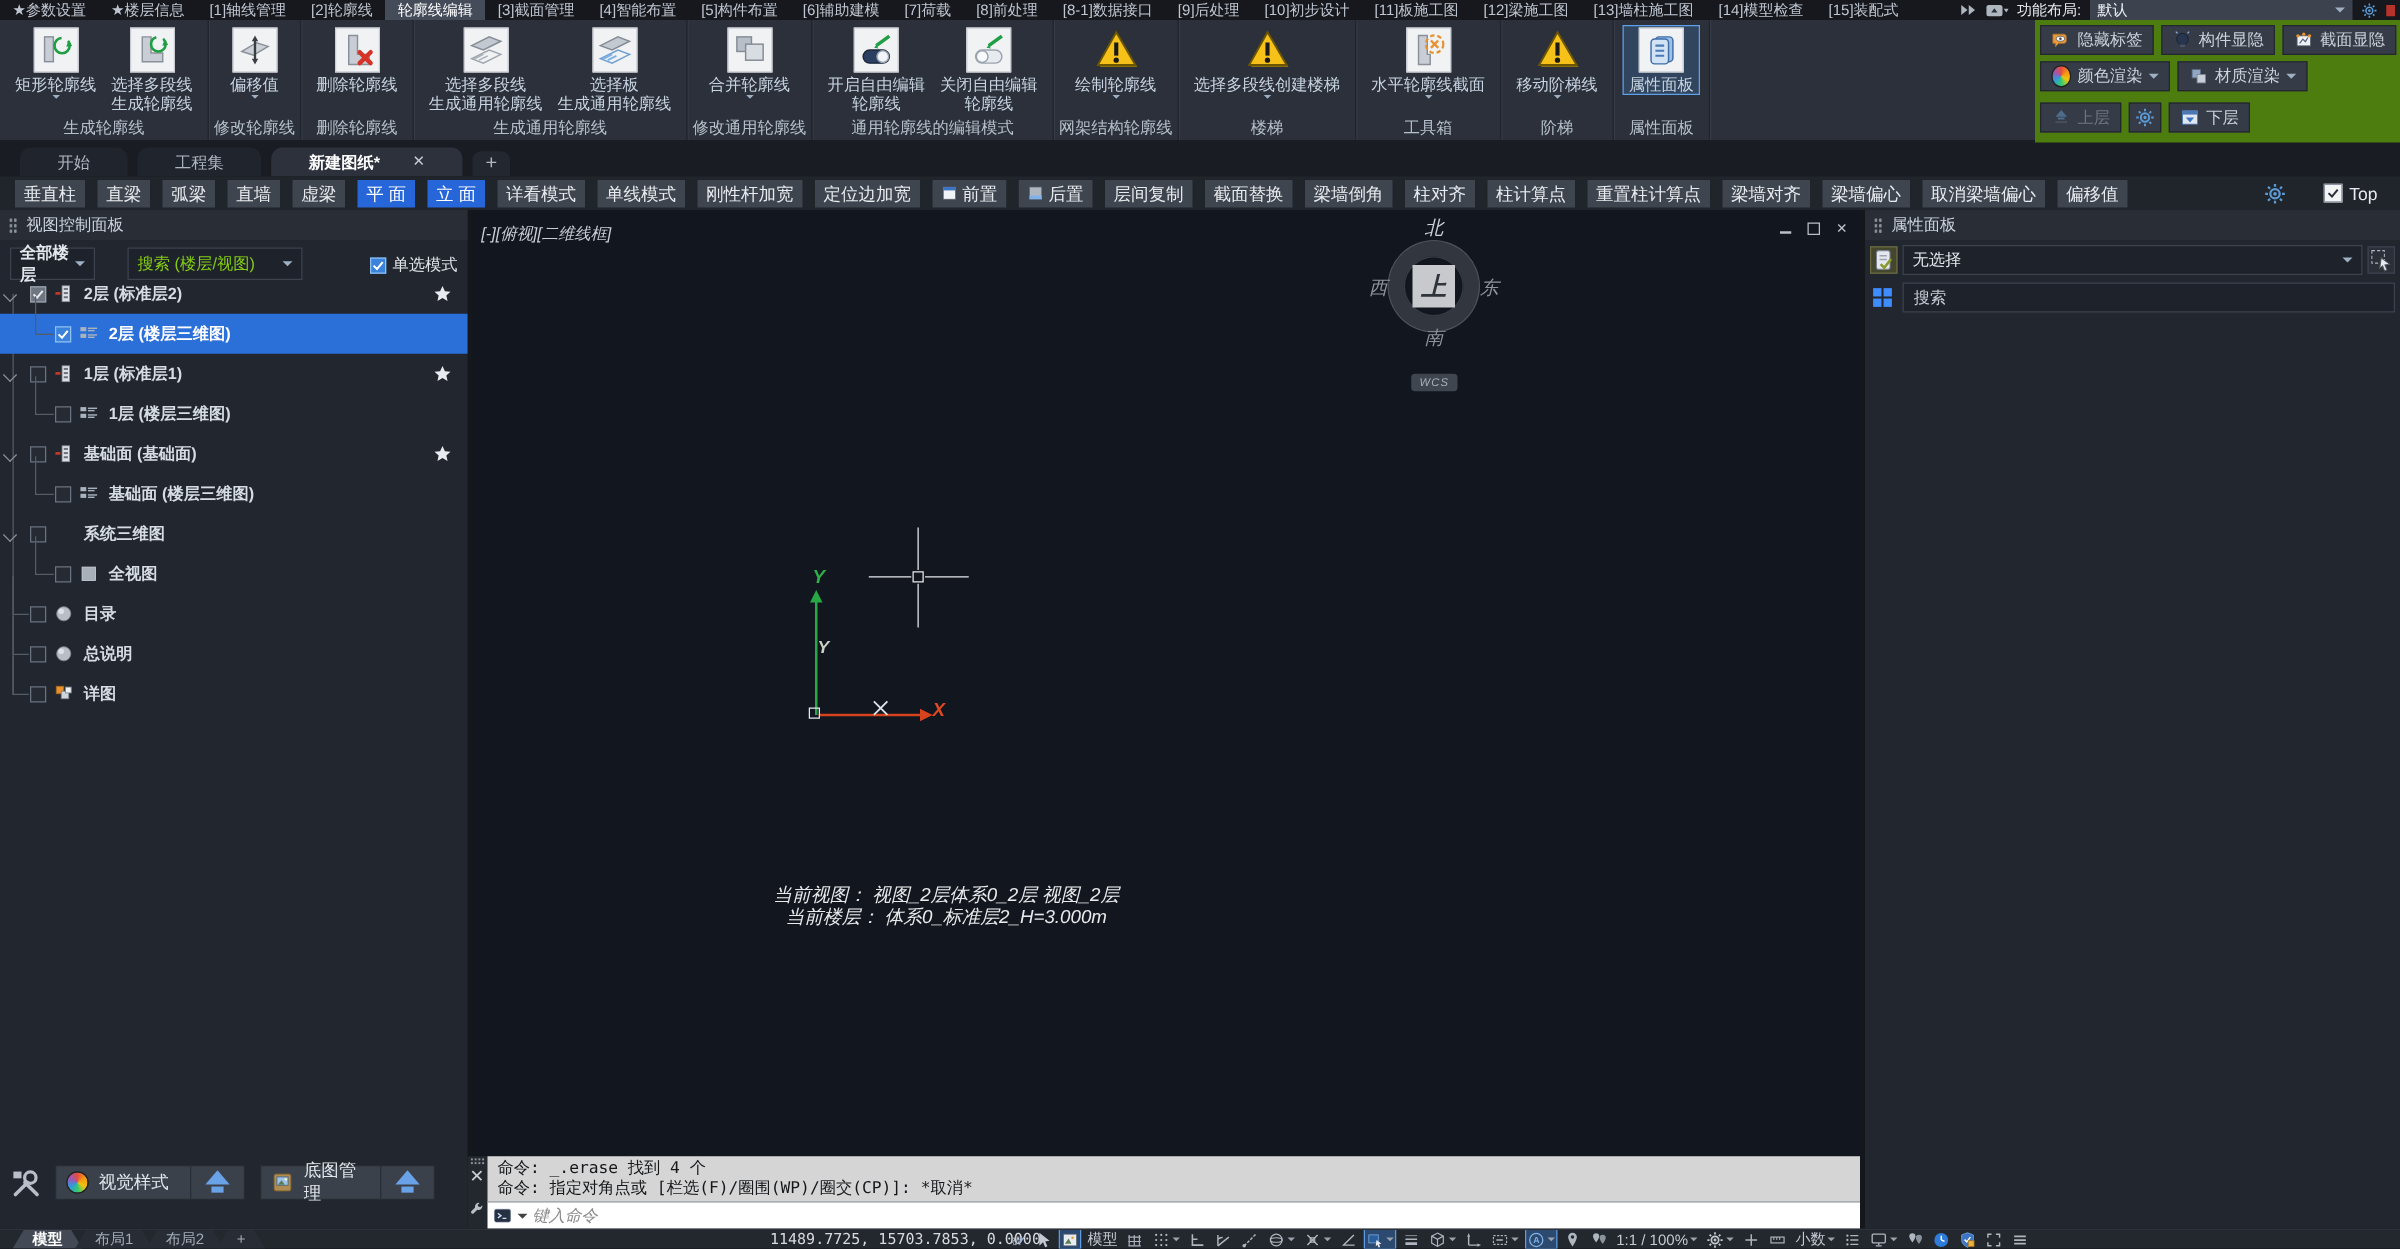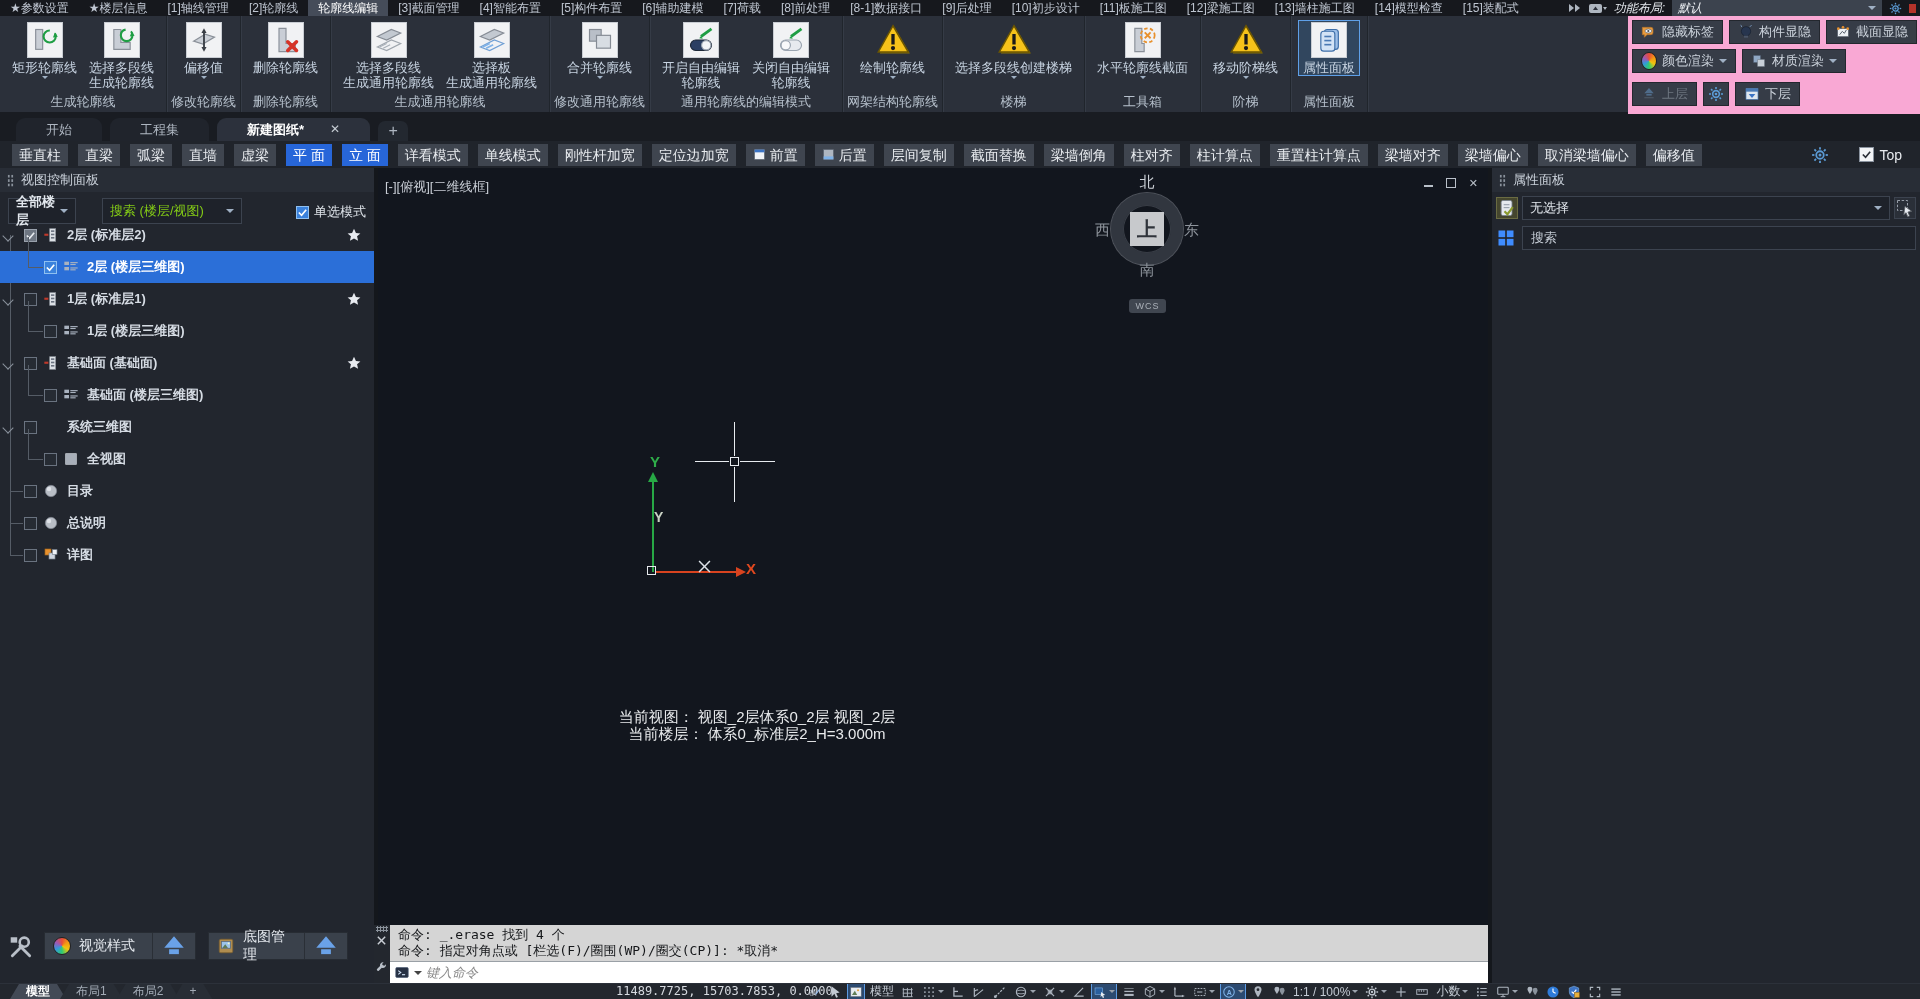--- a/index.html
+++ b/index.html
@@ -7,36 +7,36 @@
        font-family:"Liberation Sans","DejaVu Sans",sans-serif;color:#c8cfd8;}
   .icon{display:inline-flex;flex:none;align-items:center;justify-content:center;}
   .icon svg{width:100%;height:100%;display:block;}
   .caret{width:0;height:0;border:4px solid transparent;border-top-color:#9fb0c4;border-bottom:none;display:inline-block;flex:none;}
 
   
   #menubar{position:absolute;left:0;top:0;width:1920px;height:16px;background:#16181d;display:flex;align-items:center;font-size:12px;color:#bfc6d1;}
   .mi-wrap{display:flex;height:16px;}
   .mi{padding:0 10px;line-height:16px;white-space:nowrap;cursor:default;}
   .mi.active{background:#454c59;color:#fff;}
-  .mn-right{margin-left:auto;display:flex;align-items:center;gap:7px;padding-right:4px;height:16px;font-style:italic;}
+  .mn-right{margin-left:auto;display:flex;align-items:center;gap:7px;padding-right:4px;height:16px;}
   .mn-sel{width:198px;height:14px;background:#3c434e;color:#eef1f5;display:flex;align-items:center;justify-content:space-between;padding:10px 6px;font-size:12px;}
   .mn-red{width:7px;height:9px;background:#b5332a;}
 
   
   #ribbon{position:absolute;left:0;top:16px;width:1920px;height:98px;background:#2b303a;border-bottom:2px solid #191c22;box-sizing:border-box;}
   #ribbon-groups{display:flex;height:96px;}
   .rgroup{display:flex;flex-direction:column;border-right:1px solid #20252c;box-shadow:1px 0 0 #353b46;}
   .rbtns{flex:1;display:flex;align-items:flex-start;justify-content:center;gap:4px;padding:5px 8px 0;}
   .rbtn{display:flex;flex-direction:column;align-items:center;padding:0 4px;font-size:13px;line-height:15px;color:#c8d4e2;text-align:center;cursor:default;}
   .rbtn.active{box-shadow:0 0 0 1px #5fa0e8;background:#31465e;}
   .ricon{width:36px;height:36px;margin:1px 0 2px;}
   .ricon.tile{background:#f1f2f4;border:1px solid #c9cdd3;box-sizing:border-box;padding:3px;}
   .rcaret{margin-top:1px;border:3.5px solid transparent;border-top-color:#9fb0c4;border-bottom:none;width:0;height:0;}
   .rname{height:18px;text-align:center;font-size:13px;color:#b6c0cc;line-height:16px;white-space:nowrap;padding:0 4px;}
-  #ribbon-right{position:absolute;right:0;top:0;width:292px;height:120px;background:#f9a8d4;text-decoration:underline;}
+  #ribbon-right{position:absolute;right:0;top:0;width:292px;height:120px;background:#4d7c0f;text-decoration:underline;}
   .rr{position:absolute;display:flex;gap:6px;}
   .rrbtn{display:flex;align-items:center;gap:5px;background:#363c47;border:1px solid #23272e;padding:0 8px;height:22px;font-size:13px;color:#ccd3dc;white-space:nowrap;cursor:default;}
   .rrbtn.disabled{color:#6e7680;}
   .rrbtn.sq{width:24px;padding:0;justify-content:center;color:#5b9bd5;}
 
   
   #tabbar{position:absolute;left:0;top:114px;width:1920px;height:27px;background:#191c22;display:flex;align-items:flex-end;padding-left:16px;box-sizing:border-box;}
   .dtab{height:23px;line-height:23px;padding:0 30px;margin-right:8px;background:#20242c;color:#aeb6c1;font-size:13px;border-radius:9px 9px 0 0;display:flex;align-items:center;cursor:default;}
   .dtab.active{background:#2c313c;color:#fff;font-weight:bold;}
   .dtab .tclose{margin-left:26px;color:#c6ccd4;font-weight:normal;font-size:12px;}
@@ -78,21 +78,21 @@
   .tlabel{font-size:13px;font-weight:600;color:#d6dce4;}
   .trow.sel .tlabel{color:#fff;font-weight:bold;}
   .tstar{position:absolute;right:12px;top:8px;width:16px;height:16px;}
   .lp-tools{position:absolute;left:8px;top:766px;width:26px;height:26px;}
   .vbtn{position:absolute;top:764px;height:28px;display:flex;align-items:center;background:#3a414b;border:1px solid #272c33;box-sizing:border-box;font-size:14px;color:#e2e6eb;cursor:default;}
   .vbtn .icon{width:18px;height:18px;margin:0 8px;}
   .vbtn .vdiv{width:1px;height:100%;background:#2a2f36;margin-left:10px;}
   .vbtn .vup{width:26px;height:100%;display:flex;align-items:center;justify-content:center;}
 
   
-  #viewport{position:absolute;left:378px;top:168px;width:1110px;height:757px;background:#12161e;overflow:hidden;}
+  #viewport{position:absolute;left:378px;top:168px;width:1110px;height:757px;background:#12161e;overflow:hidden;font-style:italic;}
   .vp-label{position:absolute;left:7px;top:10px;font-size:13px;color:#c9ced6;}
   .vp-ctrls{position:absolute;right:10px;top:9px;display:flex;gap:13px;align-items:center;height:12px;}
   .vp-min{width:9px;height:2px;background:#b9c0c9;margin-top:6px;}
   .vp-rest{width:8px;height:8px;border:1px solid #b9c0c9;}
   .vp-close{color:#b9c0c9;font-size:11px;line-height:11px;}
   .compass{position:absolute;left:715px;top:5px;width:108px;height:112px;font-size:15px;color:#8e949c;}
   .c-ring{position:absolute;left:18px;top:20px;width:72px;height:72px;border-radius:50%;border:12px solid rgba(100,107,117,.38);box-shadow:0 0 0 1px rgba(150,156,165,.45), inset 0 0 0 1px rgba(150,156,165,.3);box-sizing:border-box;}
   .c-center{position:absolute;left:37px;top:39px;width:34px;height:34px;background:#c7c9cc;color:#2f333a;font-size:20px;font-weight:bold;display:flex;align-items:center;justify-content:center;}
   .c-n{position:absolute;left:50%;top:0;transform:translateX(-50%);color:#cdd2d8;}
   .c-s{position:absolute;left:50%;bottom:5px;transform:translateX(-50%);}

